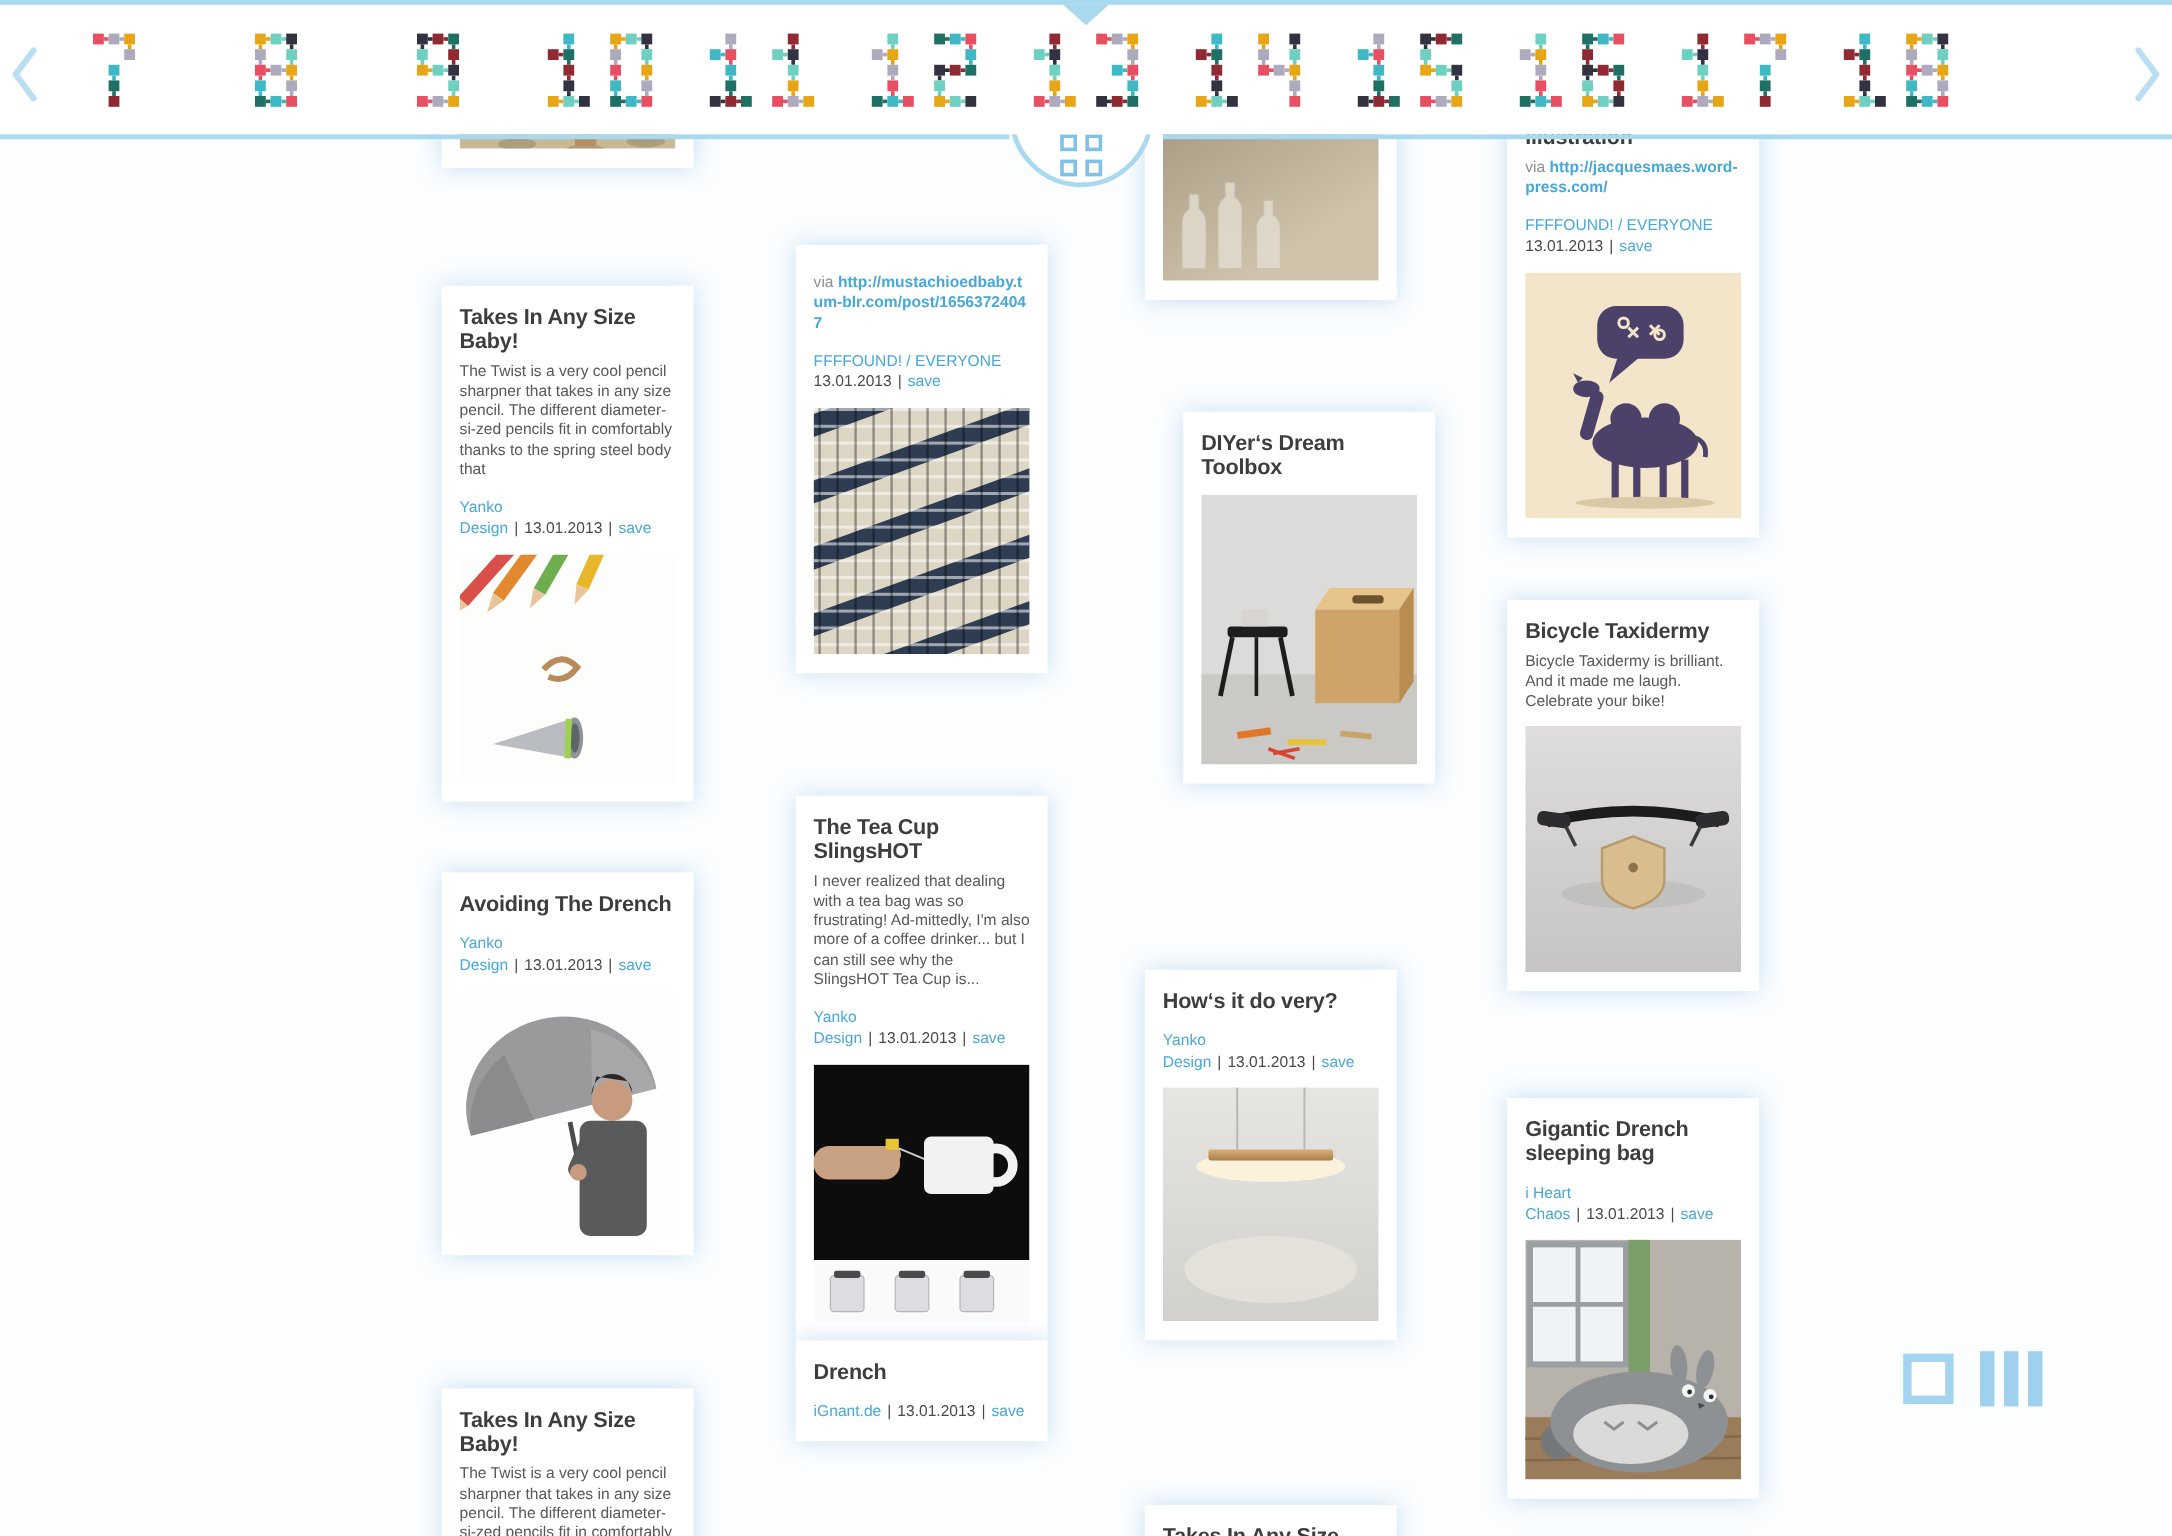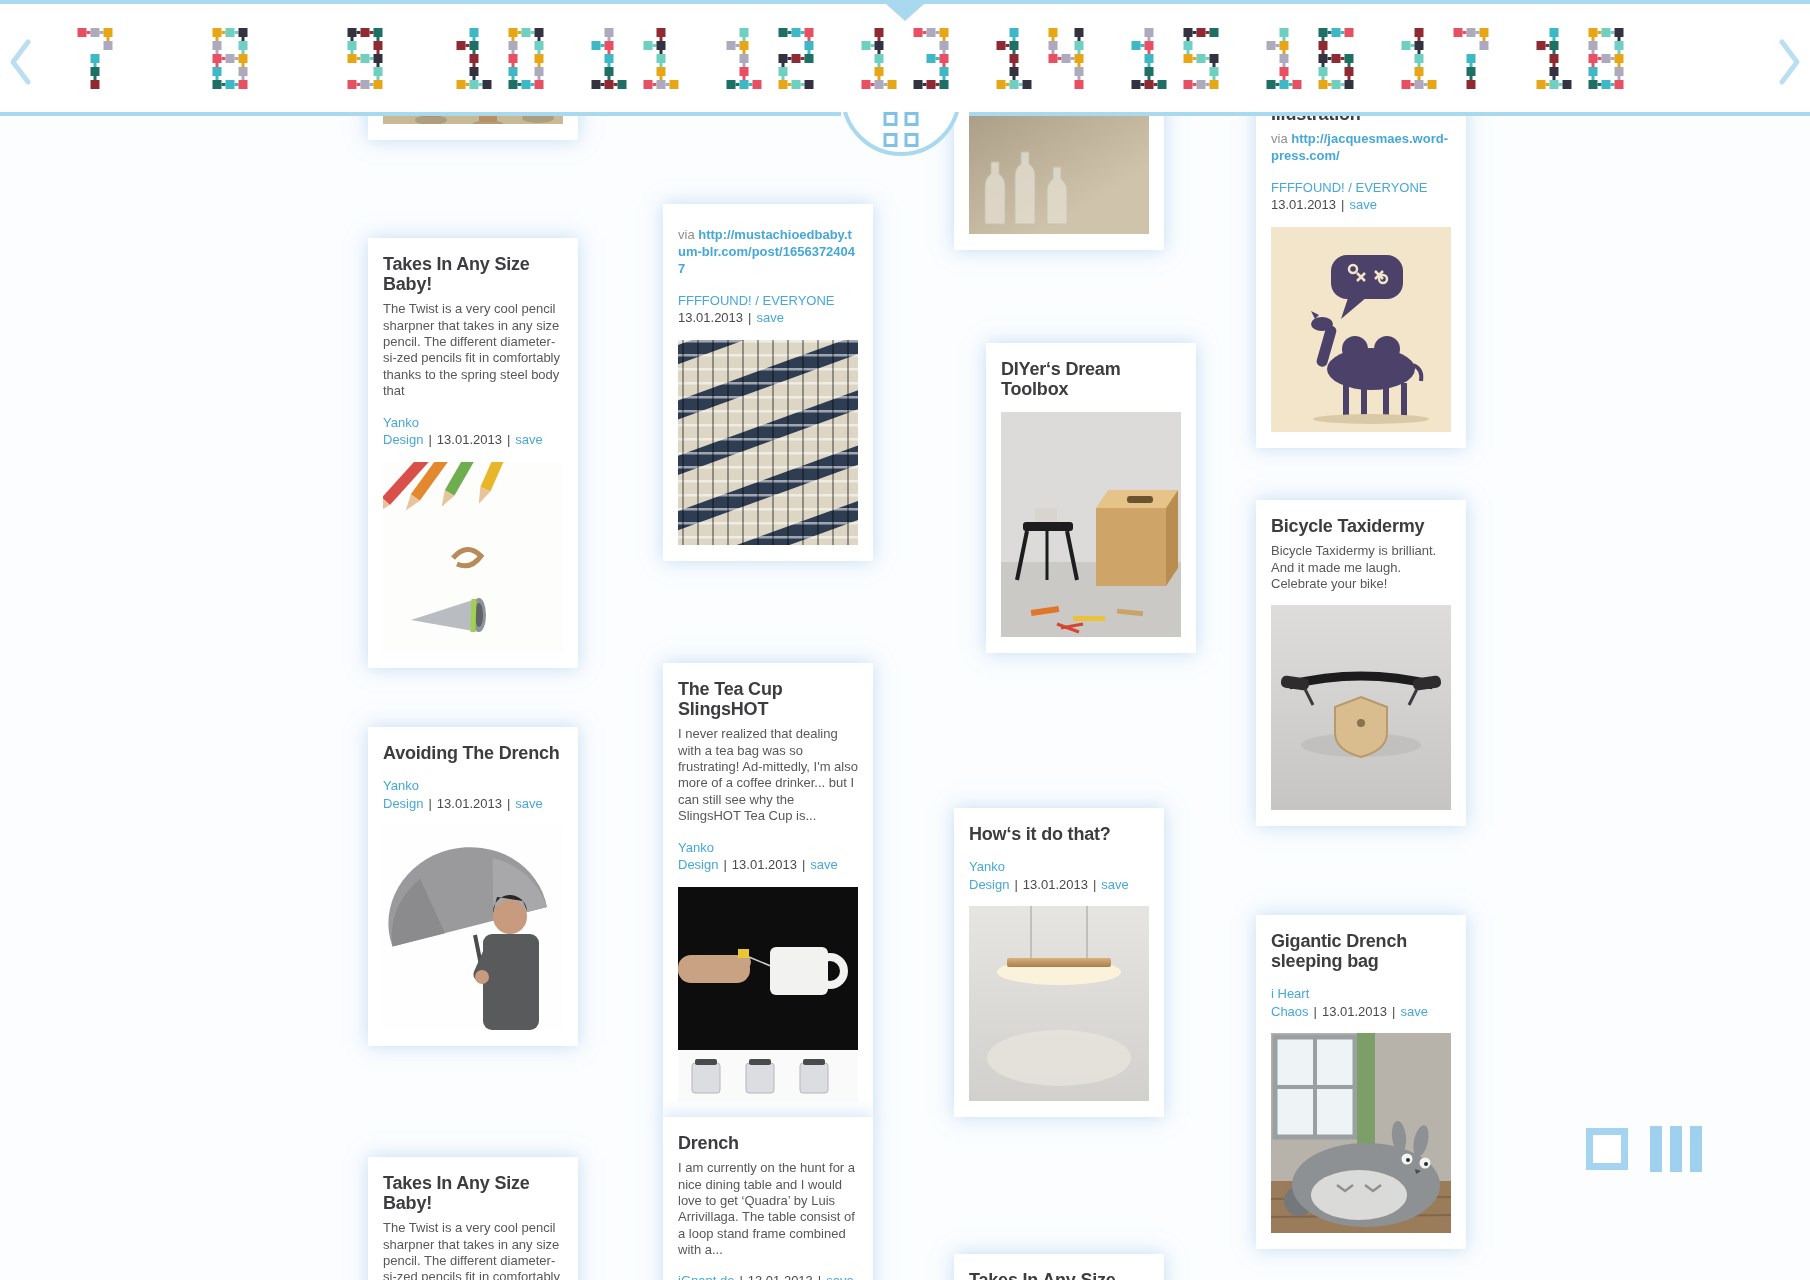--- a/index.html
+++ b/index.html
@@ -652,21 +652,20 @@
           <rect x="17" y="172" width="22" height="6" rx="2" fill="#4a4a4a"></rect>
           <rect x="68" y="176" width="28" height="30" rx="3" fill="#dcdde0" stroke="#b5b6b8"></rect>
           <rect x="71" y="172" width="22" height="6" rx="2" fill="#4a4a4a"></rect>
           <rect x="122" y="176" width="28" height="30" rx="3" fill="#dcdde0" stroke="#b5b6b8"></rect>
           <rect x="125" y="172" width="22" height="6" rx="2" fill="#4a4a4a"></rect>
         </svg>
       </div>
     </div>
     <div class="card" style="left: 663px; top: 1117px;">
       <h2>Drench</h2>
-      <p class="body">I am currently on the hunt for a nice dining table and I would love to get ‘Quadra’ by Luis Arrivillaga. The table consist of a loop stand frame combined with a...</p>
       <div class="meta"><a>iGnant.de</a><span class="sep">|</span><span>13.01.2013</span><span class="sep">|</span><a>save</a></div>
     </div>
     <div class="card" style="left: 954px; top: -60px;">
       <div class="img" style="height: 278px; margin-top: 0px;">
         <svg width="180" height="278">
           <defs>
             <linearGradient id="bt" x1="0" y1="0" x2="0.4" y2="1">
               <stop offset="0" stop-color="#7a7264"></stop>
               <stop offset=".55" stop-color="#b0a38c"></stop>
               <stop offset="1" stop-color="#cfc3ab"></stop>
@@ -698,21 +697,21 @@
           <rect x="126" y="84" width="26" height="7" rx="3" fill="#6b532f"></rect>
           <rect x="30" y="196" width="28" height="6" fill="#e0762a" transform="rotate(-8 44 199)"></rect>
           <rect x="72" y="204" width="32" height="5" fill="#e9c33c"></rect>
           <rect x="116" y="198" width="26" height="5" fill="#caa36b" transform="rotate(6 129 200)"></rect>
           <line x1="56" y1="212" x2="78" y2="220" stroke="#d6452f" stroke-width="3"></line>
           <line x1="60" y1="216" x2="82" y2="212" stroke="#d6452f" stroke-width="3"></line>
         </svg>
       </div>
     </div>
     <div class="card" style="left: 954px; top: 808px;">
-      <h2>How‘s it do that?</h2>
+      <h2>How‘s it do very?</h2>
       <div class="meta"><a>Yanko Design</a><span class="sep">|</span><span>13.01.2013</span><span class="sep">|</span><a>save</a></div>
       <div class="img" style="height: 195px;">
         <svg width="180" height="195">
           <defs>
             <linearGradient id="lp" x1="0" y1="0" x2="0" y2="1">
               <stop offset="0" stop-color="#e6e5e2"></stop>
               <stop offset="1" stop-color="#d2d0cc"></stop>
             </linearGradient>
             <linearGradient id="lw" x1="0" y1="0" x2="0" y2="1">
               <stop offset="0" stop-color="#d9b079"></stop>

